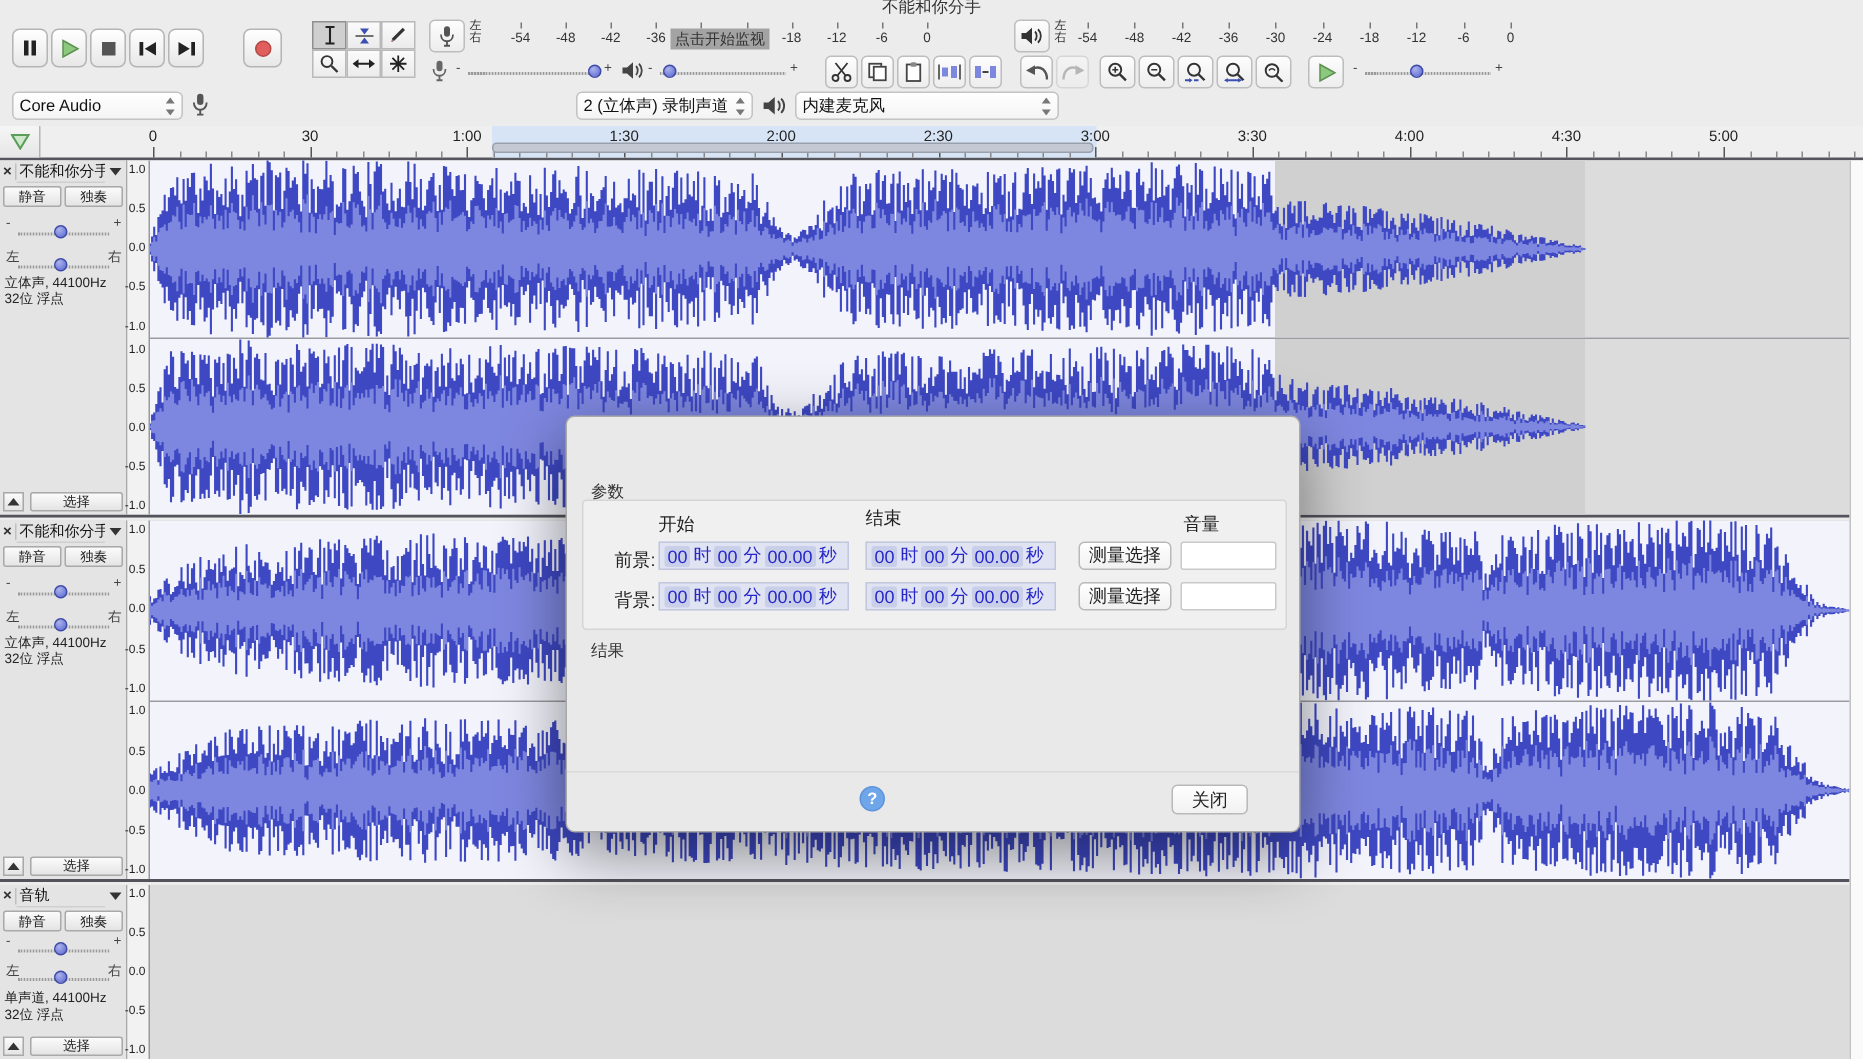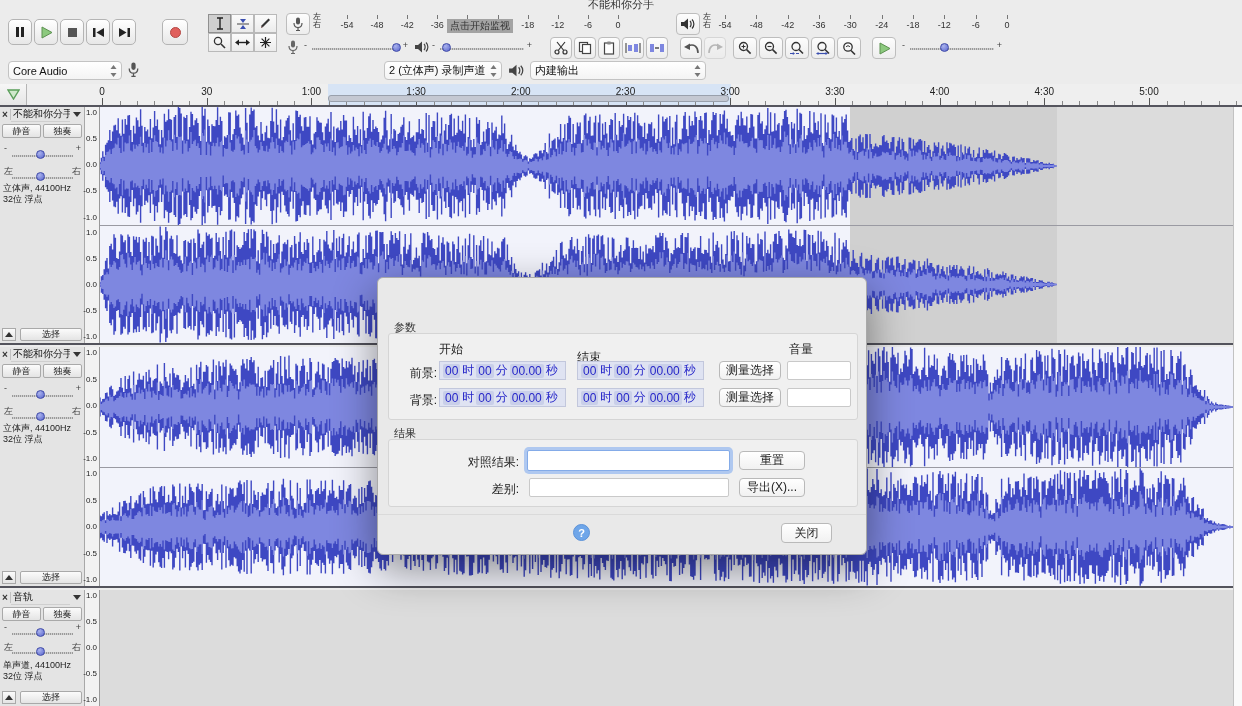--- a/index.html
+++ b/index.html
@@ -362,21 +362,21 @@
         <polygon points="3.5,12 6.5,8 0.5,8" fill="#777"></polygon>
       </svg>
   </div>
   <div class="abs" style="left:508px;top:63px">
     <svg width="17" height="15" viewBox="0 0 16 14">
         <polygon points="1,5 4,5 8,1.5 8,12.5 4,9 1,9" fill="#444"></polygon>
         <path d="M10 4c1.5 1.5 1.5 4.5 0 6M12 2.5c2.5 2.5 2.5 6.5 0 9" stroke="#444" stroke-width="1.2" fill="none"></path>
       </svg>
   </div>
   <div class="abs mselect" style="left:530px;top:61px;width:176px;height:19px">
-    <span>内建输出</span>
+    <span>内建麦克风</span>
     <svg width="7" height="12" viewBox="0 0 7 12">
         <polygon points="3.5,0 6.5,4 0.5,4" fill="#777"></polygon>
         <polygon points="3.5,12 6.5,8 0.5,8" fill="#777"></polygon>
       </svg>
   </div>
 
   <div class="abs ruler" style="left:0;top:84px;width:1242px;height:23px" id="ruler">
       <div class="rsel" style="left: 328px; width: 403px;"></div>
       <div class="rmaj" style="left: 102px;"></div>
       <div class="rlab" style="left: 102px;">0</div>
@@ -635,21 +635,21 @@
     <div class="twave" style="background:#dcdcdc"></div>
   </div>
 
   <div class="abs vsb" style="left:1233px;top:107px;width:9px;height:599px"></div>
 
   <div class="dialog">
 
     <span class="glab" style="left:16px;top:42px">参数</span>
     <div class="gbox" style="left:10px;top:55px;width:470px;height:87px">
       <span class="colhead" style="left:50px;top:7px">开始</span>
-      <span class="colhead" style="left:188px;top:15px">结束</span>
+      <span class="colhead" style="left:188px;top:3px">结束</span>
       <span class="colhead" style="left:400px;top:7px">音量</span>
 
       <span class="dlabel" style="left:4px;top:31px;width:44px">前景:</span>
       <div class="timefield" style="left:50px;top:27px;width:127px">
         <span class="tseg">00</span>
           <span>时</span>
         <span class="tseg">00</span>
           <span>分</span>
         <span class="tseg">00.00</span>
           <span>秒</span>
@@ -680,27 +680,19 @@
         <span class="tseg">00</span>
           <span>分</span>
         <span class="tseg">00.00</span>
           <span>秒</span>
       </div>
       <div class="dbtn" style="left:330px;top:54px;width:62px;height:19px">测量选择</div>
       <div class="dinput" style="left:398px;top:54px;width:64px;height:19px"></div>
     </div>
 
     <span class="glab" style="left:16px;top:148px">结果</span>
-    <div class="gbox" style="left:10px;top:161px;width:470px;height:68px">
-      <span class="dlabel" style="left:40px;top:14px;width:90px">对照结果:</span>
-      <div class="dinput dfocus" style="left:138px;top:10px;width:203px;height:21px"></div>
-      <div class="dbtn" style="left:350px;top:11px;width:66px;height:19px">重置</div>
-      <span class="dlabel" style="left:40px;top:41px;width:90px">差别:</span>
-      <div class="dinput" style="left:140px;top:38px;width:200px;height:19px"></div>
-      <div class="dbtn" style="left:350px;top:38px;width:66px;height:19px">导出(X)...</div>
-    </div>
 
     <div class="dfootline" style="top:236px"></div>
     <div class="helpc" style="left:195px;top:246px">?</div>
     <div class="dbtn" style="left:403px;top:245px;width:51px;height:20px">关闭</div>
   </div>
 
 </div>
 
 </body></html>

